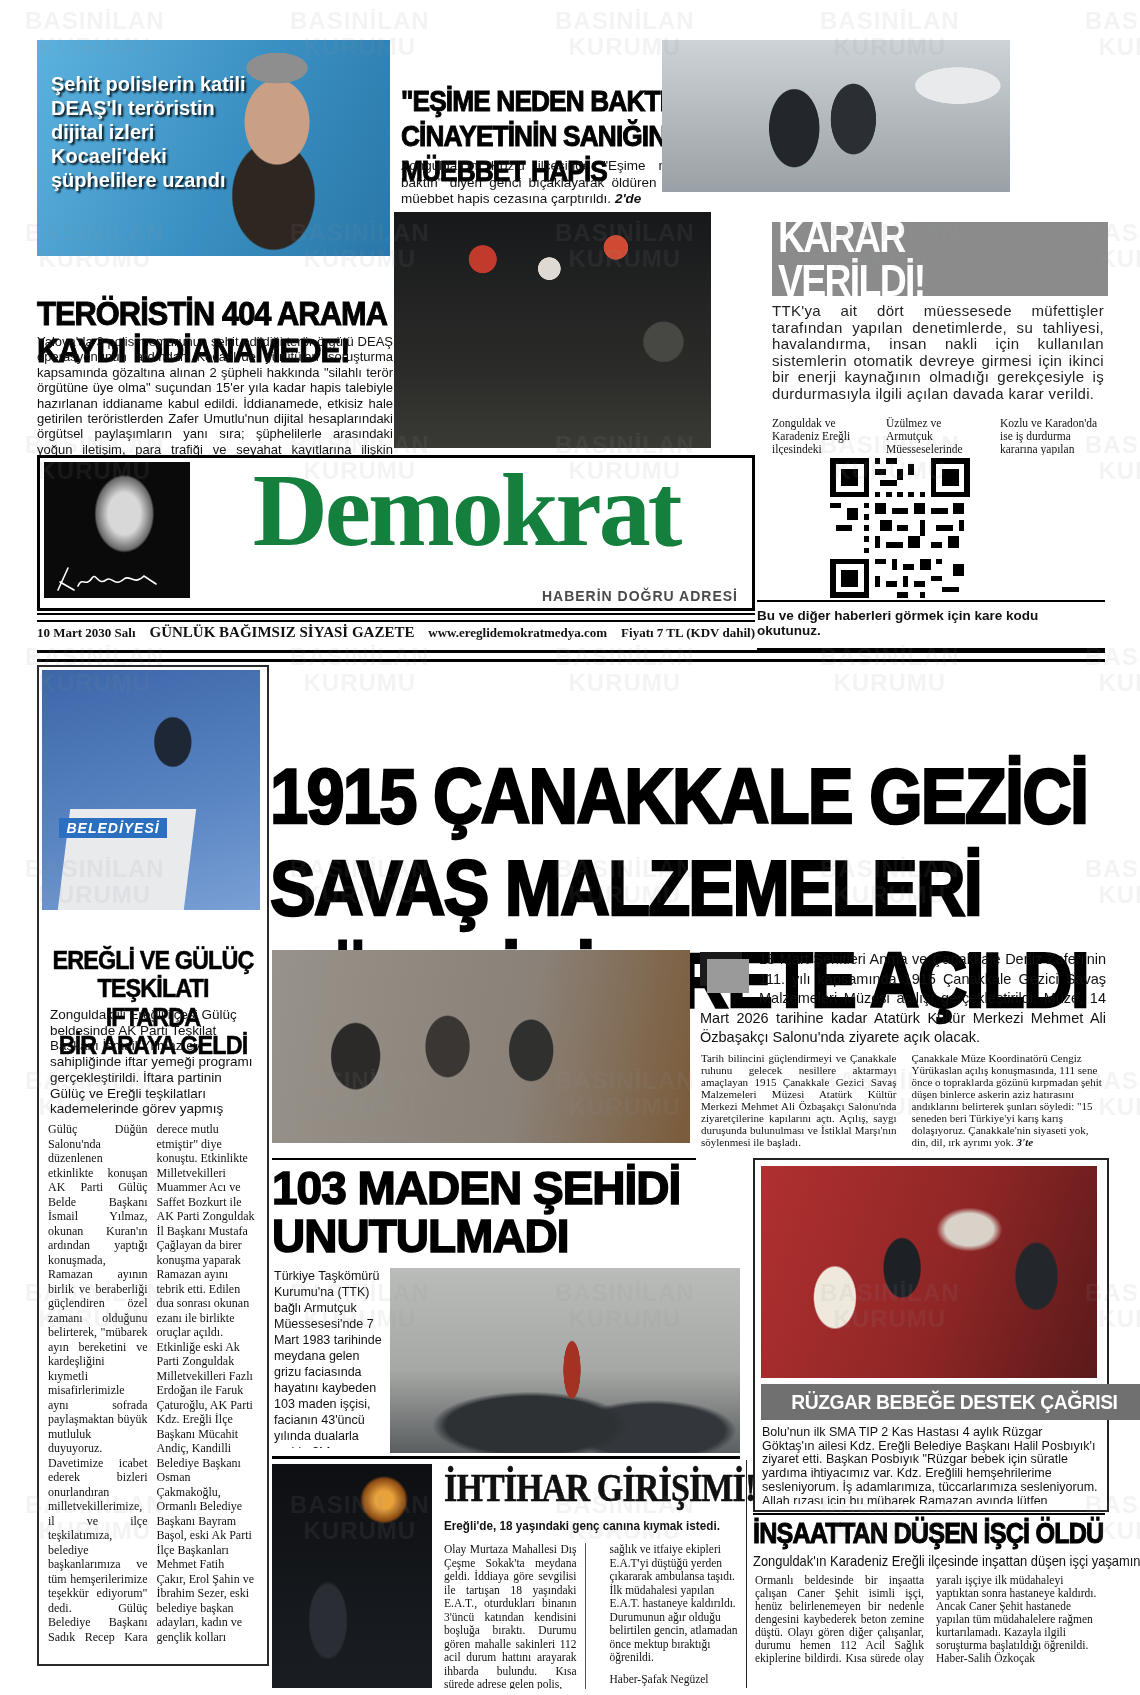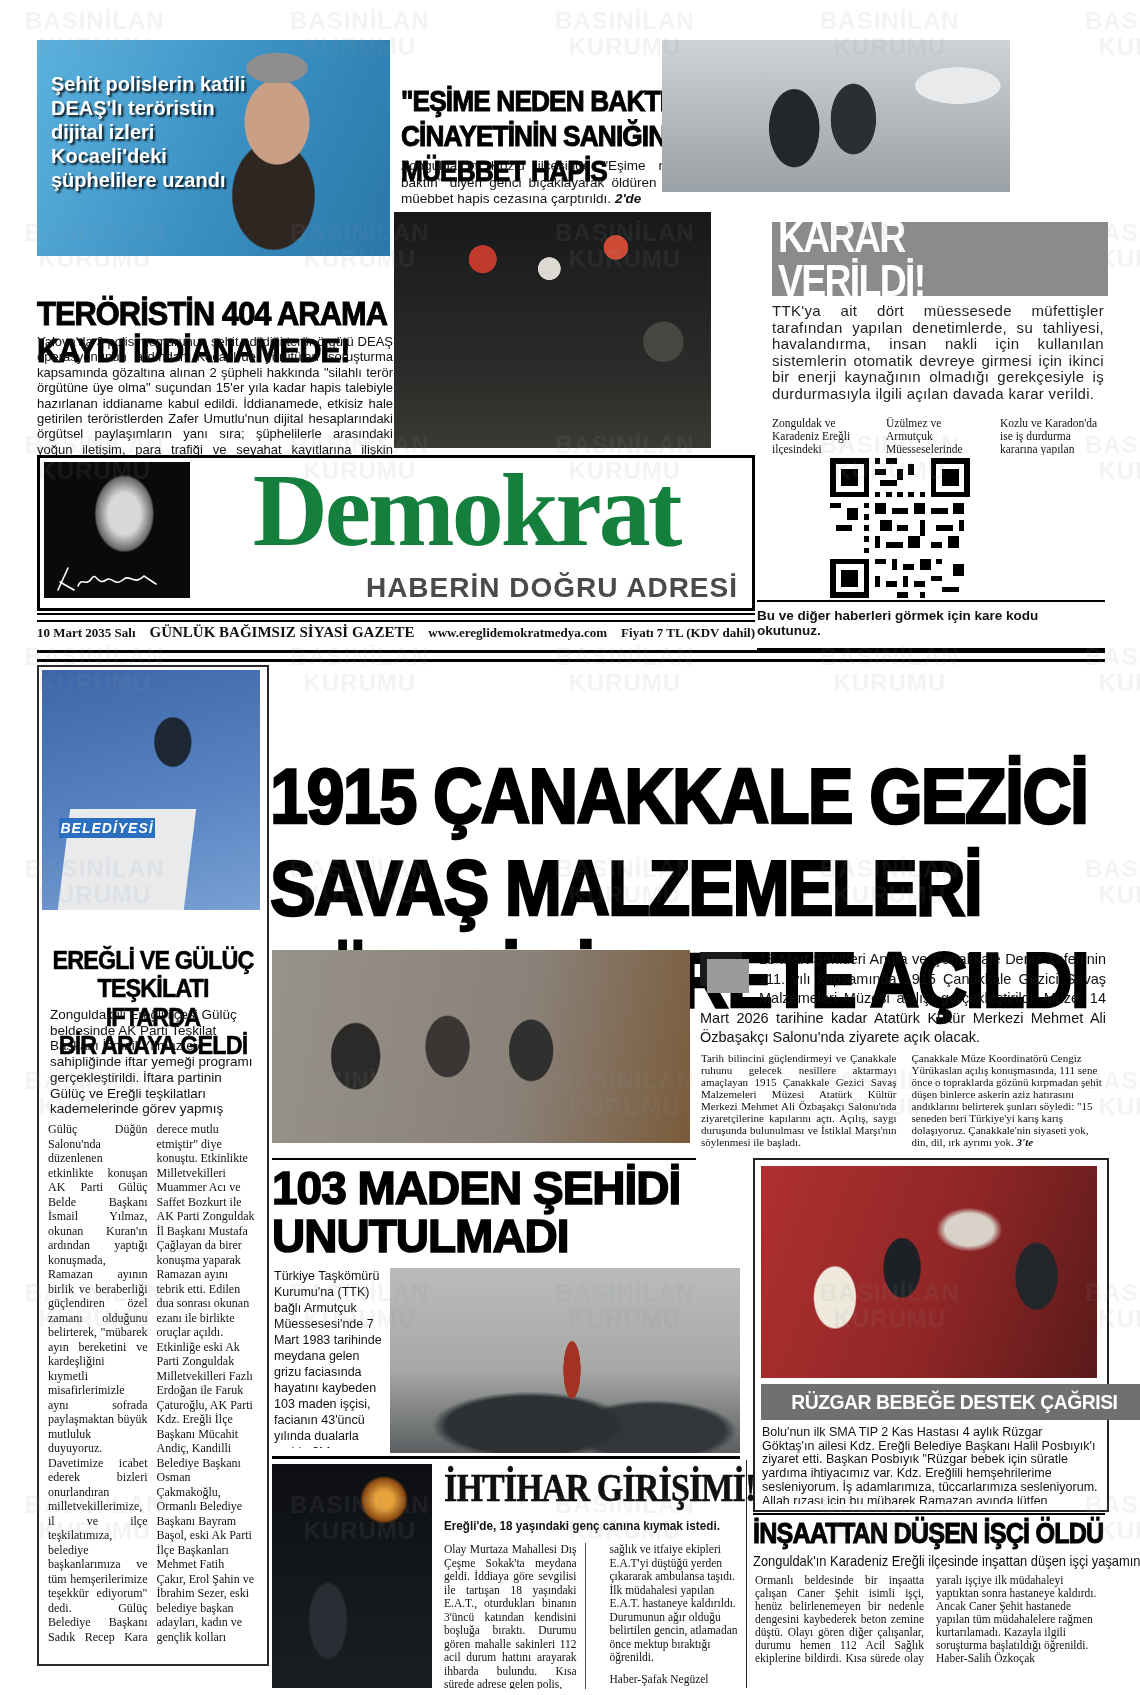--- a/index.html
+++ b/index.html
@@ -64,41 +64,41 @@
 
   
   #masthead-box{left:37px;top:455px;width:712px;height:150px;border:3px solid #000;background:#fff;}
   #ataturk-photo{left:4px;top:4px;width:146px;height:136px;background:
       radial-gradient(ellipse 40px 52px at 55% 38%, #d8d8d8 40%, #6a6a6a 70%, transparent 75%),
       #0a0a0a;}
   #ataturk-sig{position:absolute;left:8px;bottom:2px;}
   #masthead-title{position:absolute;left:152px;top:-8px;width:548px;text-align:center;
       font-family:"Liberation Serif",serif;font-weight:bold;font-size:104px;line-height:120px;
       color:#15803d;letter-spacing:-3px;}
-  #masthead-slogan{position:absolute;right:14px;bottom:4px;font-weight:bold;font-size:28px;
+  #masthead-slogan{position:absolute;right:14px;bottom:4px;font-weight:bold;font-size:14px;
       color:#4a4a4a;letter-spacing:1px;}
   #date-rule{left:37px;top:613px;width:718px;height:5px;border-top:2px solid #000;border-bottom:2px solid #000;}
   #date-strip{left:37px;top:624px;width:718px;display:flex;align-items:baseline;
       justify-content:space-between;font-family:"Liberation Serif",serif;font-weight:bold;}
   #date-strip .d1{font-size:13px;} #date-strip .d2{font-size:15px;}
   #date-strip .d3{font-size:13px;} #date-strip .d4{font-size:13px;}
   #qr-code{left:830px;top:458px;}
   #qr-caption{left:757px;top:600px;width:348px;height:40px;border-top:2px solid #000;
       border-bottom:3px solid #000;font-weight:bold;font-size:13.5px;padding-top:6px;}
   #main-rule{left:37px;top:650px;width:1068px;height:6px;border-top:3px solid #000;border-bottom:3px solid #000;}
 
   
   #guluc-box{left:37px;top:665px;width:228px;height:997px;border:2px solid #2a2a2a;}
   #podium-photo{left:3px;top:3px;width:218px;height:240px;background:
       radial-gradient(ellipse 30px 40px at 60% 30%, #1d2735 60%, transparent 64%),
       linear-gradient(165deg,#3c66a8 0%,#5b86c4 60%,#7aa0d4 100%);}
   #podium-shape{position:absolute;left:10%;bottom:0;width:58%;height:42%;background:#e8eaec;
       transform:skewX(-7deg);}
   #podium-label{position:absolute;left:8%;bottom:30%;background:#2a6fc0;color:#fff;
-      font-weight:bold;font-style:italic;font-size:14px;padding:2px 1px;letter-spacing:1px;}
+      font-weight:bold;font-style:italic;font-size:14px;padding:2px 7px;letter-spacing:1px;}
   #guluc-headline{position:absolute;left:0;top:250px;width:100%;text-align:center;
       font-size:26px;line-height:28.5px;-webkit-text-stroke:.5px #000;}
   #guluc-intro{position:absolute;left:11px;top:340px;width:204px;height:112px;
       font-size:13.5px;line-height:15.7px;text-align:left;}
   #guluc-cols{position:absolute;left:9px;top:455px;width:208px;height:522px;gap:9px;
       font-family:"Liberation Serif",serif;font-size:12px;line-height:14.5px;}
 
   
   #main-headline{left:270px;top:658px;width:838px;font-size:78px;line-height:92px;
       -webkit-text-stroke:2.5px #000;letter-spacing:-2px;}
@@ -208,21 +208,21 @@
     <div class="photo" id="ataturk-photo">
       <svg id="ataturk-sig" width="110" height="34" viewBox="0 0 110 34">
         <path d="M6 28 L16 6 M8 20 L22 28 M26 24 C30 14 34 26 40 16 C44 10 46 24 54 18 C60 13 62 26 72 17 C78 12 82 24 92 14 L104 22" stroke="#fff" stroke-width="1.6" fill="none" stroke-linecap="round"></path>
       </svg>
     </div>
     <div id="masthead-title">Demokrat</div>
     <div id="masthead-slogan">HABERİN DOĞRU ADRESİ</div>
   </div>
   <div class="abs" id="date-rule"></div>
   <div class="abs" id="date-strip">
-    <span class="d1">10 Mart 2035 Salı</span>
+    <span class="d1">10 Mart 2030 Salı</span>
     <span class="d2">GÜNLÜK BAĞIMSIZ SİYASİ GAZETE</span>
     <span class="d3">www.ereglidemokratmedya.com</span>
     <span class="d4">Fiyatı 7 TL (KDV dahil)</span>
   </div>
   <svg class="abs" id="qr-code" width="140" height="140" viewBox="0 0 25 25" shape-rendering="crispEdges">
     <rect width="25" height="25" fill="#fff"></rect>
     <g fill="#000">
       <rect x="0" y="0" width="7" height="7"></rect>
         <rect x="18" y="0" width="7" height="7"></rect>
         <rect x="0" y="18" width="7" height="7"></rect>

